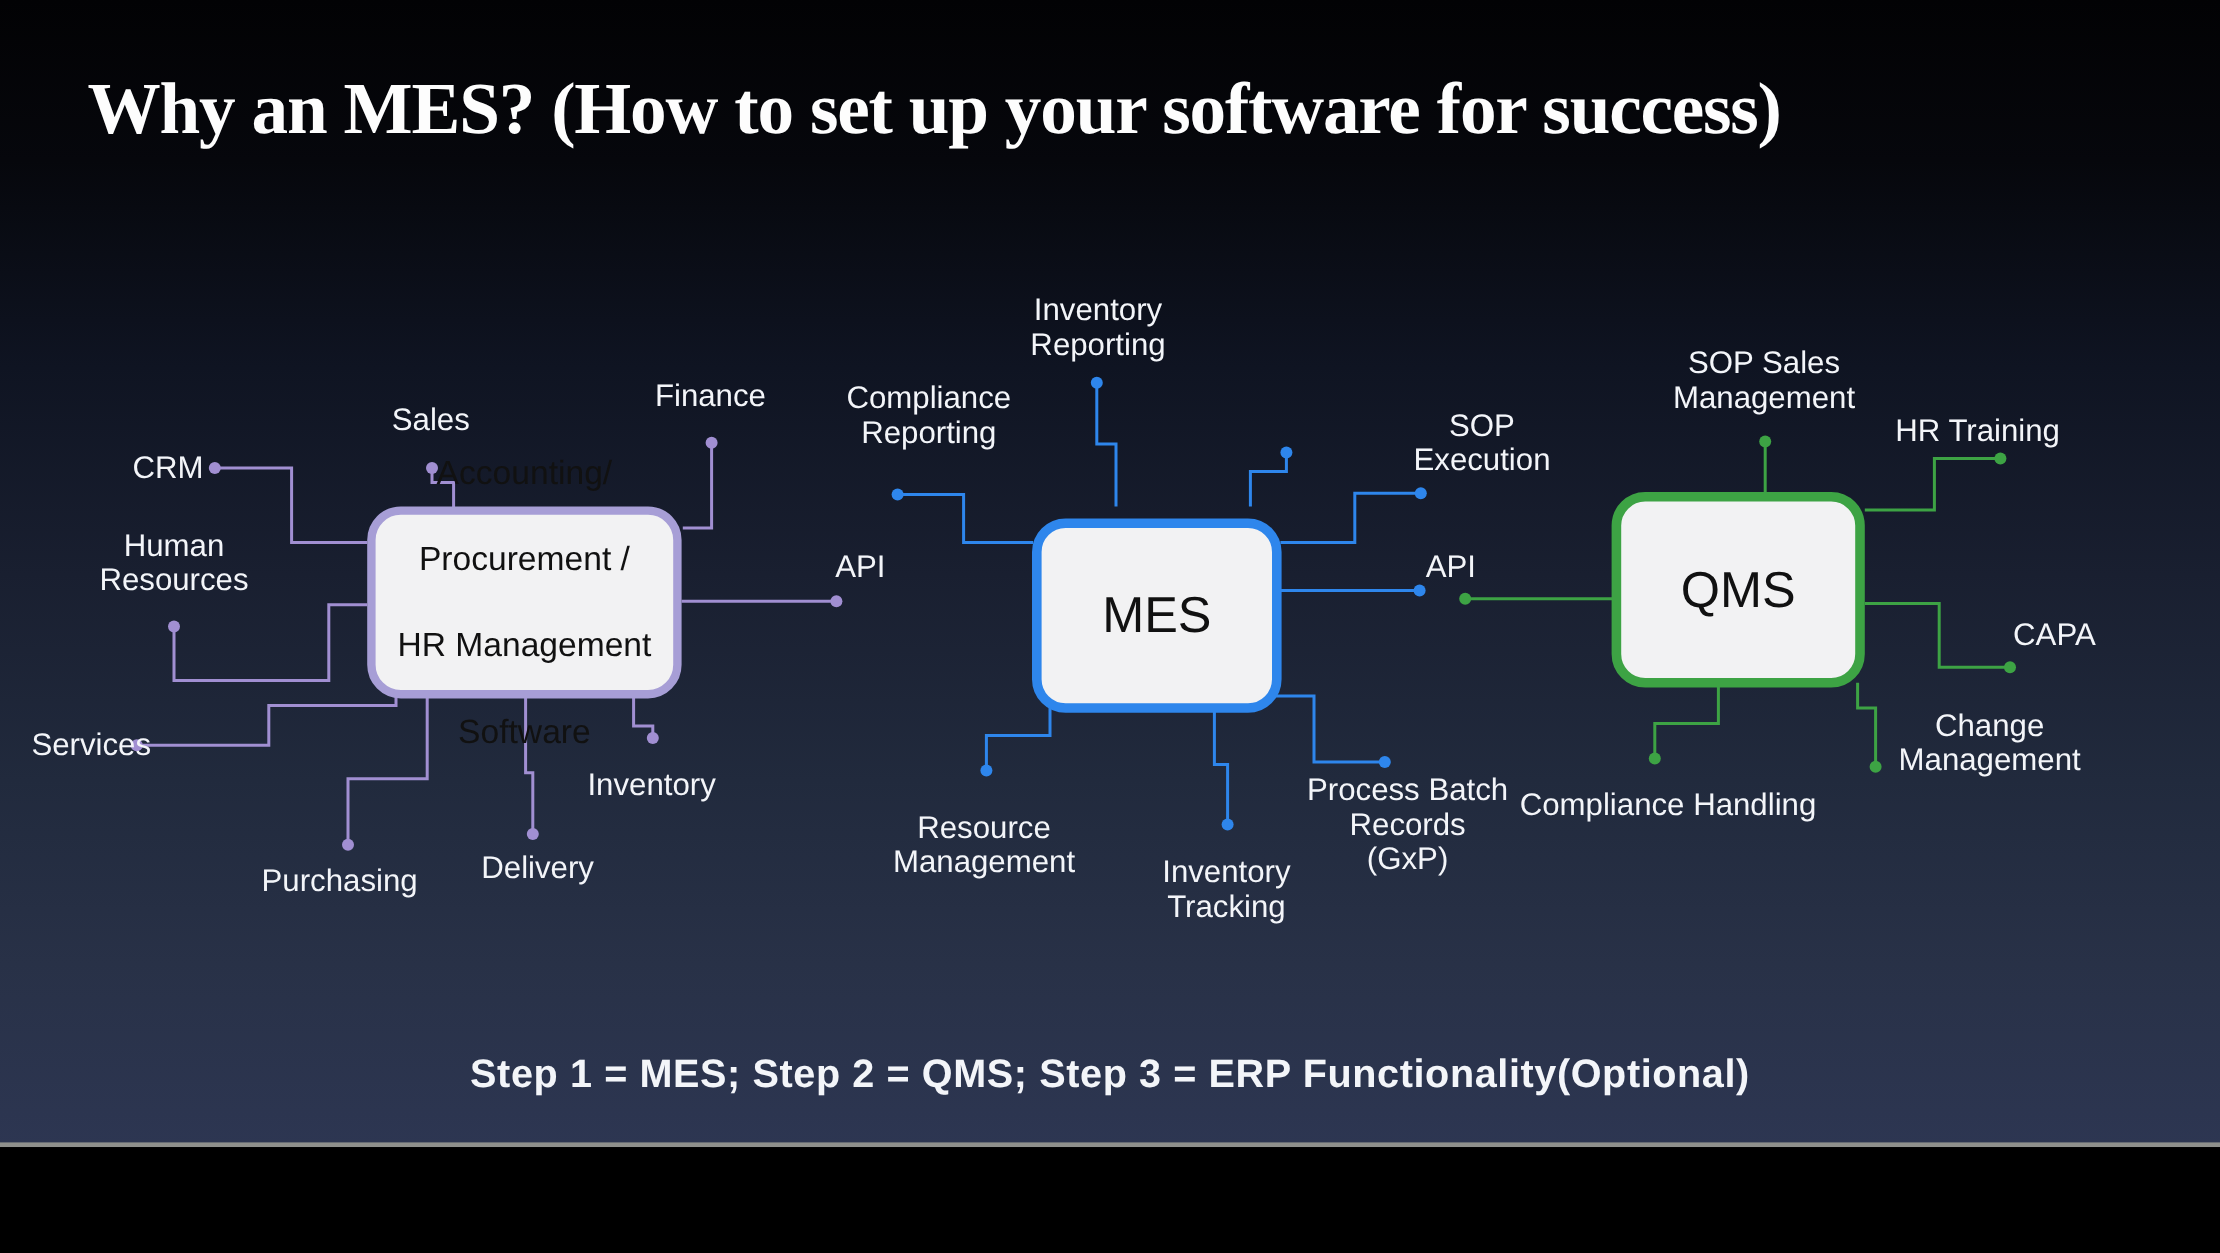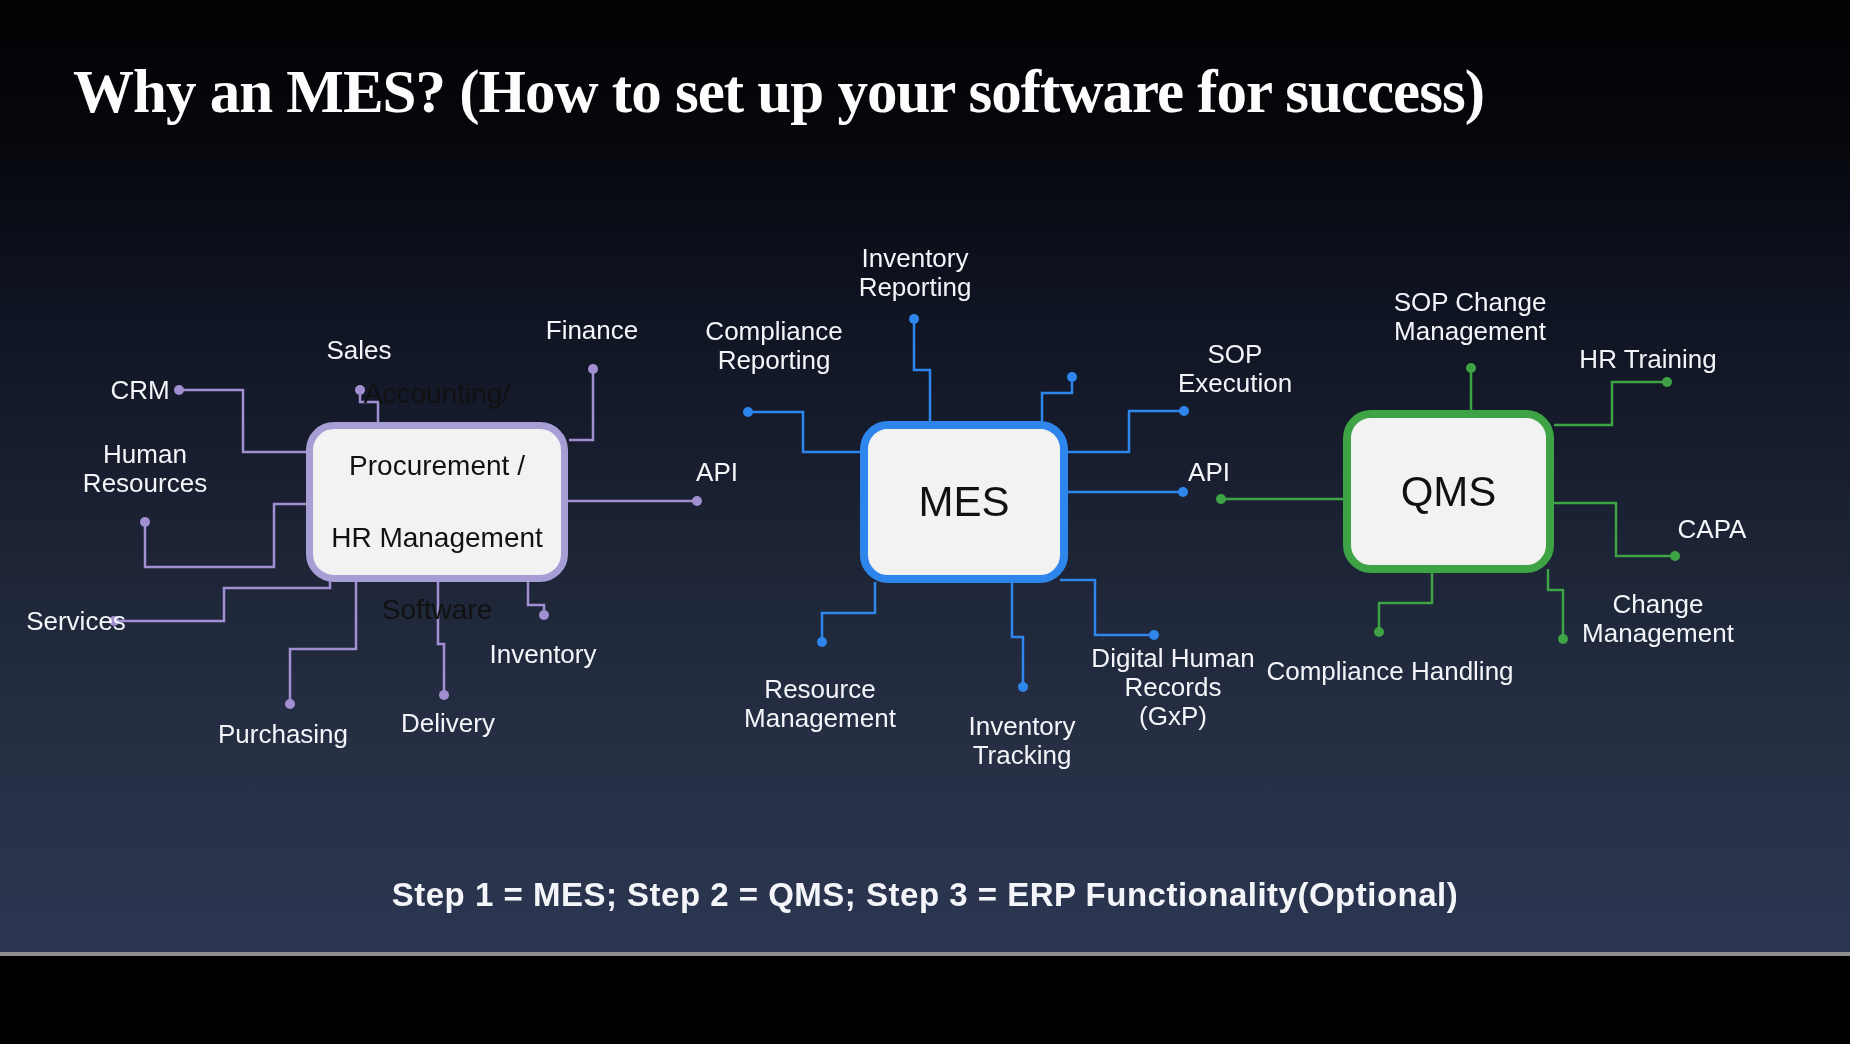--- a/index.html
+++ b/index.html
@@ -28,21 +28,21 @@
   .dot.blue{fill:var(--blue);stroke:none;}
   .dot.green{fill:var(--green);stroke:none;}
   .box{
     position:absolute;box-sizing:border-box;border-radius:28px;
     background:var(--box_fill);display:flex;flex-direction:column;
     align-items:center;justify-content:center;text-align:center;
     color:var(--ink);
     gap:38px;
   }
   .box.erp{left:306px;top:422px;width:262px;height:160px;border:7px solid var(--purple_border);font-size:28px;line-height:34px;}
-  .box.mes{left:860px;top:421px;width:208px;height:162px;border:8px solid var(--blue);font-size:42px;}
+  .box.mes{left:860px;top:432px;width:208px;height:162px;border:8px solid var(--blue);font-size:42px;}
   .box.qms{left:1343px;top:410px;width:211px;height:163px;border:8px solid var(--green);font-size:42px;}
   .label{
     position:absolute;transform:translate(-50%,-50%);
     color:var(--text_light);font-size:26px;line-height:29px;
     text-align:center;white-space:nowrap;
   }
   .label span{display:block;}
   .bottom-bar{position:absolute;left:0;bottom:0;width:1850px;height:4px;background:var(--strip);}
 </style>
 </head>
@@ -162,26 +162,26 @@
   </div>
   <div class="label" style="left:820px;top:704px">
     <span>Resource</span>
     <span>Management</span>
   </div>
   <div class="label" style="left:1022px;top:741px">
     <span>Inventory</span>
     <span>Tracking</span>
   </div>
   <div class="label" style="left:1173px;top:687px">
-    <span>Digital Human</span>
+    <span>Process Batch</span>
     <span>Records</span>
     <span>(GxP)</span>
   </div>
   <div class="label" style="left:1470px;top:317px">
-    <span>SOP Change</span>
+    <span>SOP Sales</span>
     <span>Management</span>
   </div>
   <div class="label" style="left:1648px;top:359px">
     <span>HR Training</span>
   </div>
   <div class="label" style="left:1712px;top:529px">
     <span>CAPA</span>
   </div>
   <div class="label" style="left:1658px;top:619px">
     <span>Change</span>

